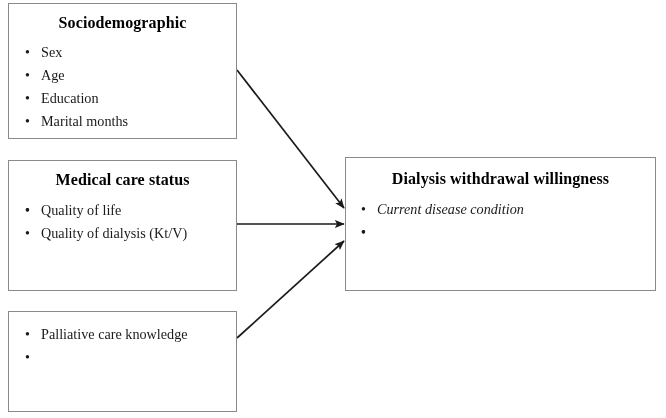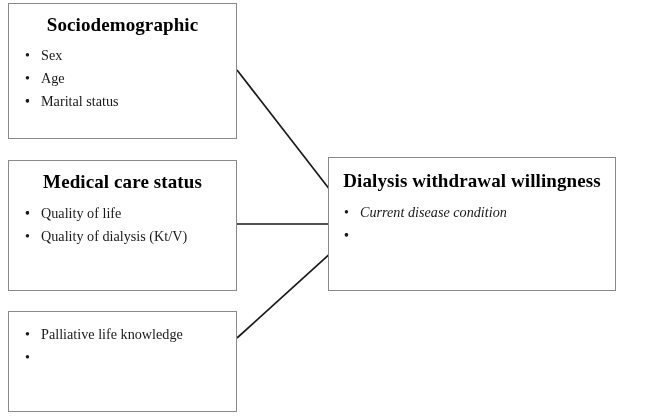--- a/index.html
+++ b/index.html
@@ -18,21 +18,21 @@
   }
   .node-box {
     position: absolute;
     box-sizing: border-box;
     border: 1px solid #8a8a8a;
     background: #ffffff;
   }
   .node-title {
     text-align: center;
     font-weight: bold;
-    font-size: 19px;
+    font-size: 16px;
     line-height: 1;
     color: #000000;
     letter-spacing: 0.1px;
   }
   .node-list {
     list-style: none;
     margin: 0;
     padding: 0;
   }
   .node-list li {
@@ -65,21 +65,21 @@
   #box-medical { left: 8px; top: 160px; width: 229px; height: 131px; }
   #box-medical .node-title { margin-top: 11px; }
   #box-medical .node-list { margin-top: 11px; padding-left: 16px; }
 
   
   #box-palliative { left: 8px; top: 311px; width: 229px; height: 101px; }
   #box-palliative .node-title { margin-top: 11px; }
   #box-palliative .node-list { margin-top: 11px; padding-left: 16px; }
 
   
-  #box-outcome { left: 328px; top: 157px; width: 288px; height: 134px; }
+  #box-outcome { left: 345px; top: 157px; width: 311px; height: 134px; }
   #box-outcome .node-title { margin-top: 13px; }
   #box-outcome .node-list { margin-top: 11px; padding-left: 15px; }
   #box-outcome .node-list li .txt { padding-left: 16px; font-style: italic; }
 
   #arrow-layer {
     position: absolute;
     left: 0;
     top: 0;
     width: 666px;
     height: 418px;
@@ -108,24 +108,25 @@
       <li>
         <span class="bullet">•</span>
         <span class="txt">Sex</span>
       </li>
       <li>
         <span class="bullet">•</span>
         <span class="txt">Age</span>
       </li>
       <li>
         <span class="bullet">•</span>
+        <span class="txt">Education</span>
       </li>
       <li>
         <span class="bullet">•</span>
-        <span class="txt">Marital status</span>
+        <span class="txt">Marital months</span>
       </li>
     </ul>
   </div>
 
   <div class="node-box" id="box-medical">
     <div class="node-title">Medical care status</div>
     <ul class="node-list">
       <li>
         <span class="bullet">•</span>
       </li>
@@ -137,21 +138,21 @@
         <span class="bullet">•</span>
         <span class="txt">Quality of dialysis (Kt/V)</span>
       </li>
     </ul>
   </div>
 
   <div class="node-box" id="box-palliative">
     <ul class="node-list">
       <li>
         <span class="bullet">•</span>
-        <span class="txt">Palliative life knowledge</span>
+        <span class="txt">Palliative care knowledge</span>
       </li>
       <li>
         <span class="bullet">•</span>
       </li>
     </ul>
   </div>
 
   <div class="node-box" id="box-outcome">
     <div class="node-title">Dialysis withdrawal willingness</div>
     <ul class="node-list">

